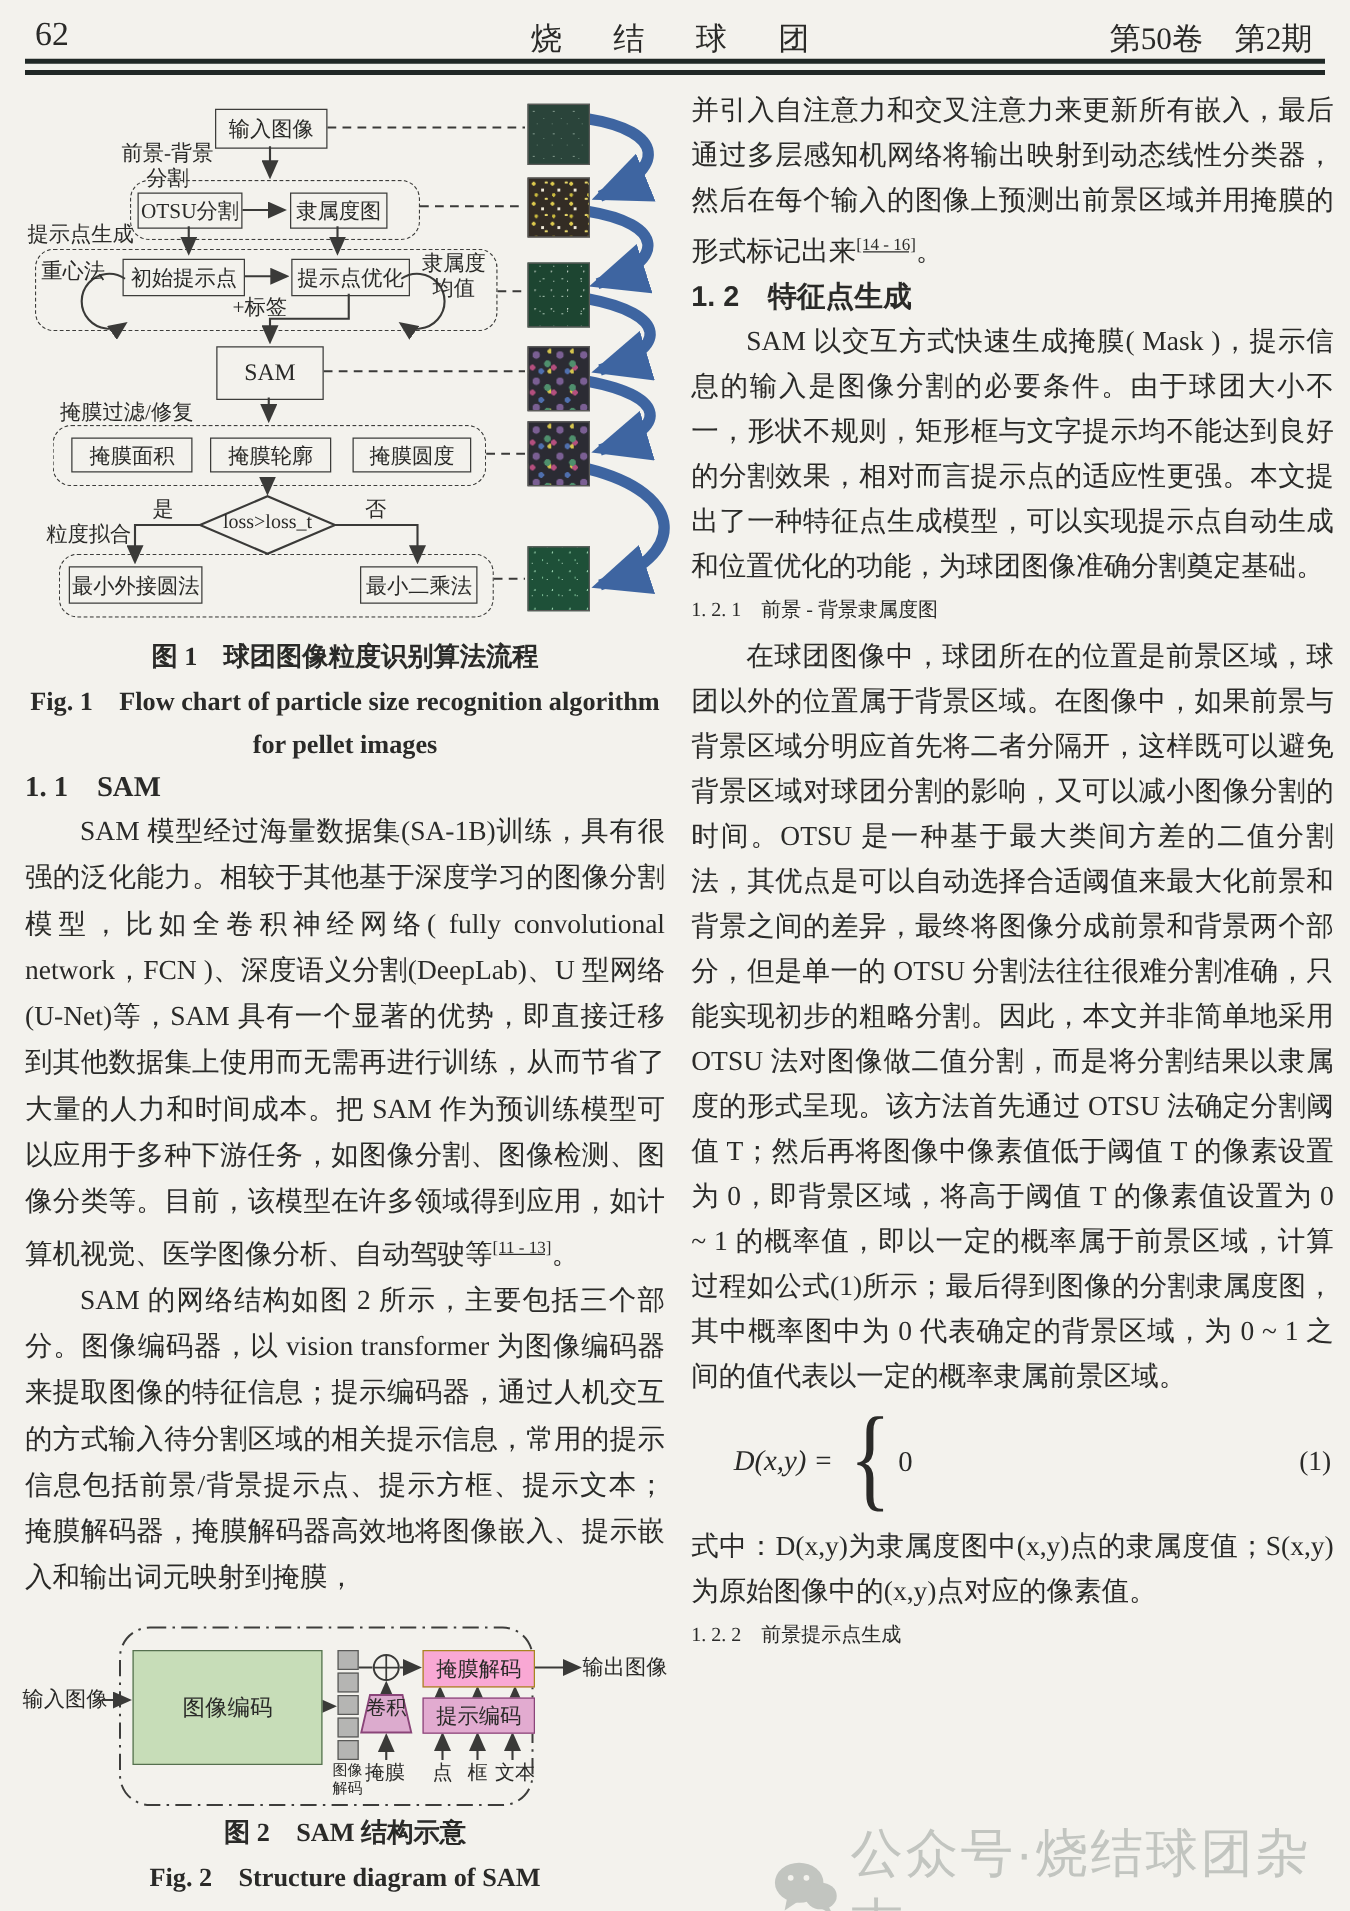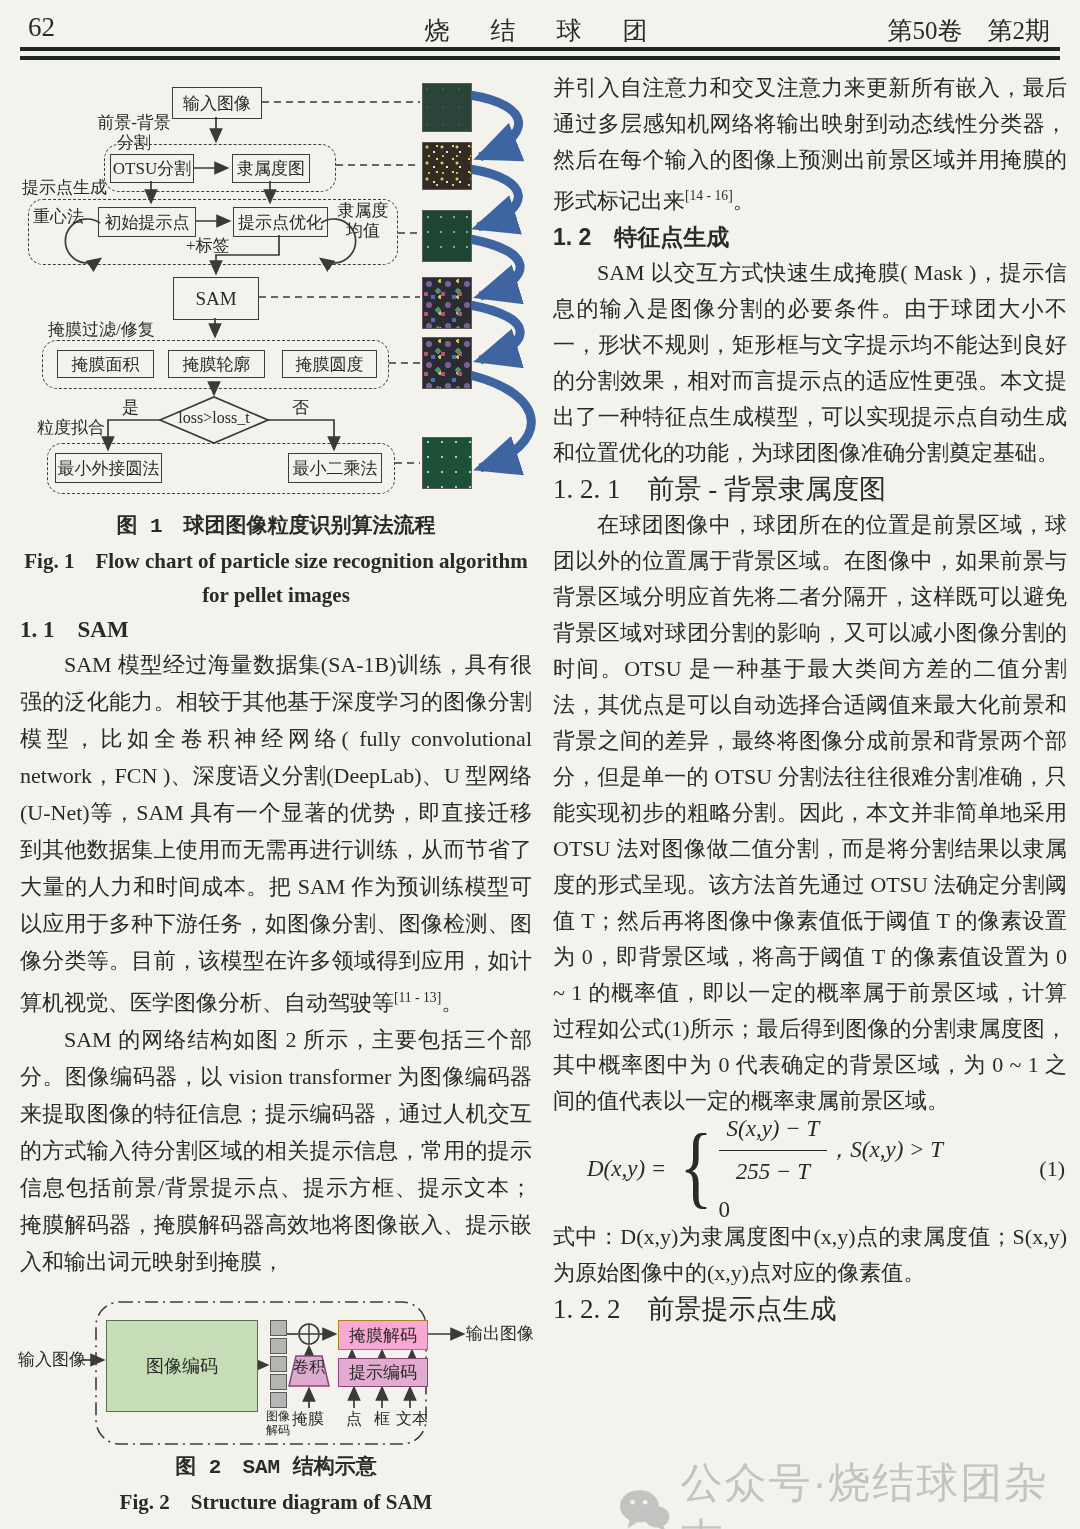--- a/index.html
+++ b/index.html
@@ -42,33 +42,33 @@
     radial-gradient(circle 3px at 3px 16px,#b44f7e 70%,transparent 80%),
     radial-gradient(circle 2.6px at 17px 3px,#d4c44e 70%,transparent 80%),
     radial-gradient(circle 3px at 10px 19px,#4f6fae 70%,transparent 80%);
     background-size:19px 21px,20px 19px,17px 20px,18px 16px,21px 23px;}
   .im-final{background-color:#1e5038;background-image:
     radial-gradient(circle 1.2px at 5px 4px,#9fd8b4 60%,transparent 70%),
     radial-gradient(circle 1px at 11px 10px,#7fc49a 60%,transparent 70%),
     radial-gradient(circle .9px at 3px 13px,#bfe4cc 60%,transparent 70%);
     background-size:14px 15px,13px 14px,12px 13px;}
   
-  .cap-zh{font-family:Liberation Mono, monospace;font-weight:bold;font-size:21px;text-align:center;}
+  .cap-zh{font-family:Liberation Serif, serif;font-weight:bold;font-size:21px;text-align:center;}
   .cap-en{font-weight:bold;font-size:21px;text-align:center;}
   .h-num{font-size:23px;font-weight:600;}
   .h-bold{font-family:"Liberation Sans","DejaVu Sans",sans-serif;font-weight:bold;font-size:23px;}
-  .h-sub{font-size:27px;font-weight:500;}
+  .h-sub{font-size:16px;font-weight:500;}
   
   .col{position:absolute;text-align:justify;}
   .col p{margin:0;}
   .lcol{left:20px;width:512px;font-size:22px;line-height:37px;}
   .rcol{left:553px;top:70px;width:514px;font-size:22px;line-height:36px;}
   .indent{text-indent:2em;}
   .rcol .h-bold,.rcol .h-sub,.rcol .h-num{line-height:36px;}
-  sup{font-size:.62em;}
+  sup{font-size:.62em;text-decoration:underline;}
   
   .formula{position:relative;height:96px;display:flex;align-items:center;margin:2px 0 2px 6px;}
   .f-lhs{font-size:23px;font-style:italic;margin-left:28px;}
   .f-brace{font-size:92px;font-weight:300;line-height:.85;margin:0 0 6px 8px;transform:scaleX(.75);}
   .f-cases{display:flex;flex-direction:column;justify-content:center;}
   .f-row1{display:flex;align-items:center;font-size:23px;font-style:italic;}
   .f-frac{display:inline-flex;flex-direction:column;text-align:center;}
   .f-numr{padding:0 8px 3px;border-bottom:1.6px solid #2a2a28;}
   .f-den{padding-top:3px;}
   .f-zero{font-size:23px;margin-top:2px;}
@@ -244,27 +244,20 @@
   <p><span>并引入自注意力和交叉注意力来更新所有嵌入，最后通过多层感知机网络将输出映射到动态线性分类器，然后在每个输入的图像上预测出前景区域并用掩膜的形式标记出来</span><sup>[14 - 16]</sup><span>。</span></p>
   <p class="h-bold">1. 2　特征点生成</p>
   <p class="indent">SAM 以交互方式快速生成掩膜( Mask )，提示信息的输入是图像分割的必要条件。由于球团大小不一，形状不规则，矩形框与文字提示均不能达到良好的分割效果，相对而言提示点的适应性更强。本文提出了一种特征点生成模型，可以实现提示点自动生成和位置优化的功能，为球团图像准确分割奠定基础。</p>
   <p class="h-sub">1. 2. 1　前景 - 背景隶属度图</p>
   <p class="indent">在球团图像中，球团所在的位置是前景区域，球团以外的位置属于背景区域。在图像中，如果前景与背景区域分明应首先将二者分隔开，这样既可以避免背景区域对球团分割的影响，又可以减小图像分割的时间。OTSU 是一种基于最大类间方差的二值分割法，其优点是可以自动选择合适阈值来最大化前景和背景之间的差异，最终将图像分成前景和背景两个部分，但是单一的 OTSU 分割法往往很难分割准确，只能实现初步的粗略分割。因此，本文并非简单地采用 OTSU 法对图像做二值分割，而是将分割结果以隶属度的形式呈现。该方法首先通过 OTSU 法确定分割阈值 T；然后再将图像中像素值低于阈值 T 的像素设置为 0，即背景区域，将高于阈值 T 的像素值设置为 0 ~ 1 的概率值，即以一定的概率属于前景区域，计算过程如公式(1)所示；最后得到图像的分割隶属度图，其中概率图中为 0 代表确定的背景区域，为 0 ~ 1 之间的值代表以一定的概率隶属前景区域。</p>
 
   <div class="formula">
     <span class="f-lhs">D(x,y)  =</span>
     <span class="f-brace">{</span>
     <span class="f-cases">
-      <span class="f-row1">
-        <span class="f-frac">
-          <span class="f-numr">S(x,y) − T</span>
-          <span class="f-den">255 − T</span>
-        </span>
-        <span>，S(x,y) &gt; T</span>
-      </span>
       <span class="f-zero">0</span>
     </span>
     <span class="f-tag">(1)</span>
   </div>
 
   <p>式中：D(x,y)为隶属度图中(x,y)点的隶属度值；S(x,y)为原始图像中的(x,y)点对应的像素值。</p>
   <p class="h-sub">1. 2. 2　前景提示点生成</p>
 </div>
 
 <div class="abs wm">

